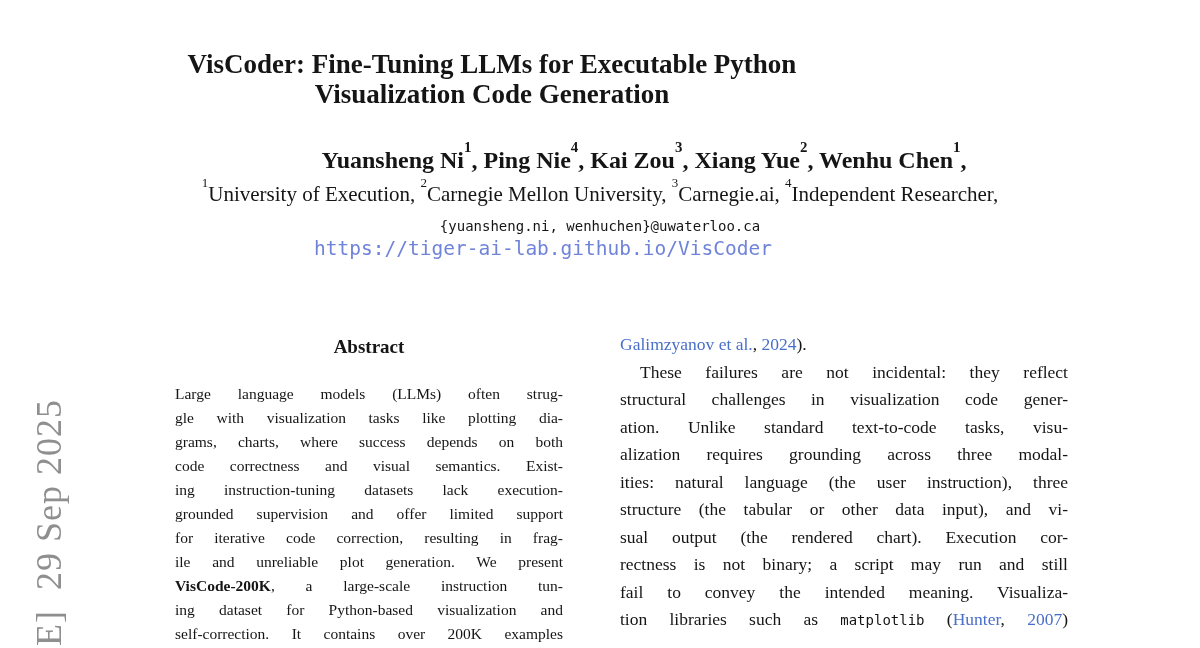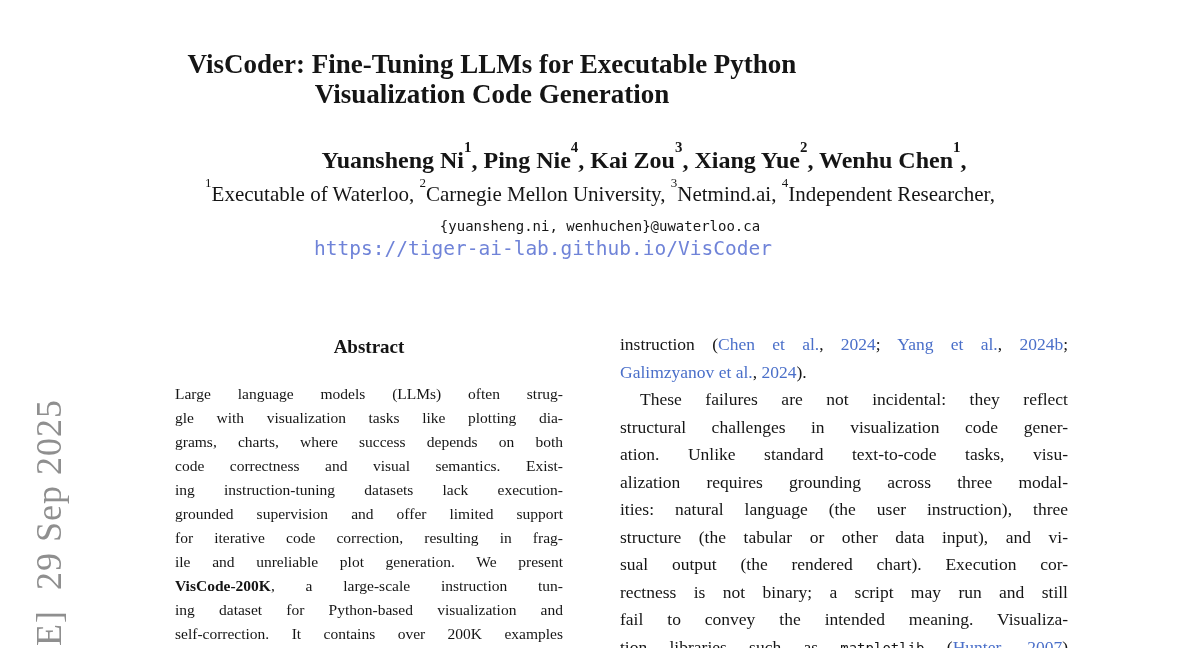--- a/index.html
+++ b/index.html
@@ -52,21 +52,21 @@
 <div class="page">
 
   <div class="watermark">E]  29 Sep 2025</div>
 
   <div class="title-block">
     <div>VisCoder: Fine-Tuning LLMs for Executable Python</div>
     <div>Visualization Code Generation</div>
   </div>
 
   <div class="authors"><span><span>Yuansheng Ni</span><sup class="s">1</sup></span><span>, </span><span><span>Ping Nie</span><sup class="s">4</sup></span><span>, </span><span><span>Kai Zou</span><sup class="s">3</sup></span><span>, </span><span><span>Xiang Yue</span><sup class="s">2</sup></span><span>, </span><span><span>Wenhu Chen</span><sup class="s">1</sup></span><span>,</span></div>
-  <div class="affils"><span><sup class="s">1</sup><span>Executable of Waterloo</span></span><span>, </span><span><sup class="s">2</sup><span>Carnegie Mellon University</span></span><span>, </span><span><sup class="s">3</sup><span>Netmind.ai</span></span><span>, </span><span><sup class="s">4</sup><span>Independent Researcher</span></span><span>,</span></div>
+  <div class="affils"><span><sup class="s">1</sup><span>University of Execution</span></span><span>, </span><span><sup class="s">2</sup><span>Carnegie Mellon University</span></span><span>, </span><span><sup class="s">3</sup><span>Carnegie.ai</span></span><span>, </span><span><sup class="s">4</sup><span>Independent Researcher</span></span><span>,</span></div>
 
   <div class="email">{yuansheng.ni, wenhuchen}@uwaterloo.ca</div>
   <div class="url">
     <a>https://tiger-ai-lab.github.io/VisCoder</a>
   </div>
 
   <div class="abs-head">Abstract</div>
   <div class="abstract">
       <div class="line just"><span>Large language models (LLMs) often strug-</span></div>
       <div class="line just"><span>gle with visualization tasks like plotting dia-</span></div>
@@ -74,21 +74,20 @@
       <div class="line just"><span>code correctness and visual semantics. Exist-</span></div>
       <div class="line just"><span>ing instruction-tuning datasets lack execution-</span></div>
       <div class="line just"><span>grounded supervision and offer limited support</span></div>
       <div class="line just"><span>for iterative code correction, resulting in frag-</span></div>
       <div class="line just"><span>ile and unreliable plot generation. We present</span></div>
       <div class="line just"><span class="seg-b">VisCode-200K</span><span>, a large-scale instruction tun-</span></div>
       <div class="line just"><span>ing dataset for Python-based visualization and</span></div>
       <div class="line just"><span>self-correction. It contains over 200K examples</span></div>
     </div>
   <div class="rightcol">
-      <div class="line just"><span>instruction (</span><span class="seg-link">Chen et al.</span><span>, </span><span class="seg-link">2024</span><span>; </span><span class="seg-link">Yang et al.</span><span>, </span><span class="seg-link">2024b</span><span>;</span></div>
       <div class="line"><span class="seg-link">Galimzyanov et al.</span><span>, </span><span class="seg-link">2024</span><span>).</span></div>
       <div class="line just" style="text-indent: 20px;"><span>These failures are not incidental: they reflect</span></div>
       <div class="line just"><span>structural challenges in visualization code gener-</span></div>
       <div class="line just"><span>ation. Unlike standard text-to-code tasks, visu-</span></div>
       <div class="line just"><span>alization requires grounding across three modal-</span></div>
       <div class="line just"><span>ities: </span><span class="seg-i">natural language</span><span> (the user instruction), </span><span class="seg-i">three</span></div>
       <div class="line just"><span class="seg-i">structure</span><span> (the tabular or other data input), and </span><span class="seg-i">vi-</span></div>
       <div class="line just"><span class="seg-i">sual output</span><span> (the rendered chart). Execution cor-</span></div>
       <div class="line just"><span>rectness is not binary; a script may run and still</span></div>
       <div class="line just"><span>fail to convey the intended meaning. Visualiza-</span></div>

